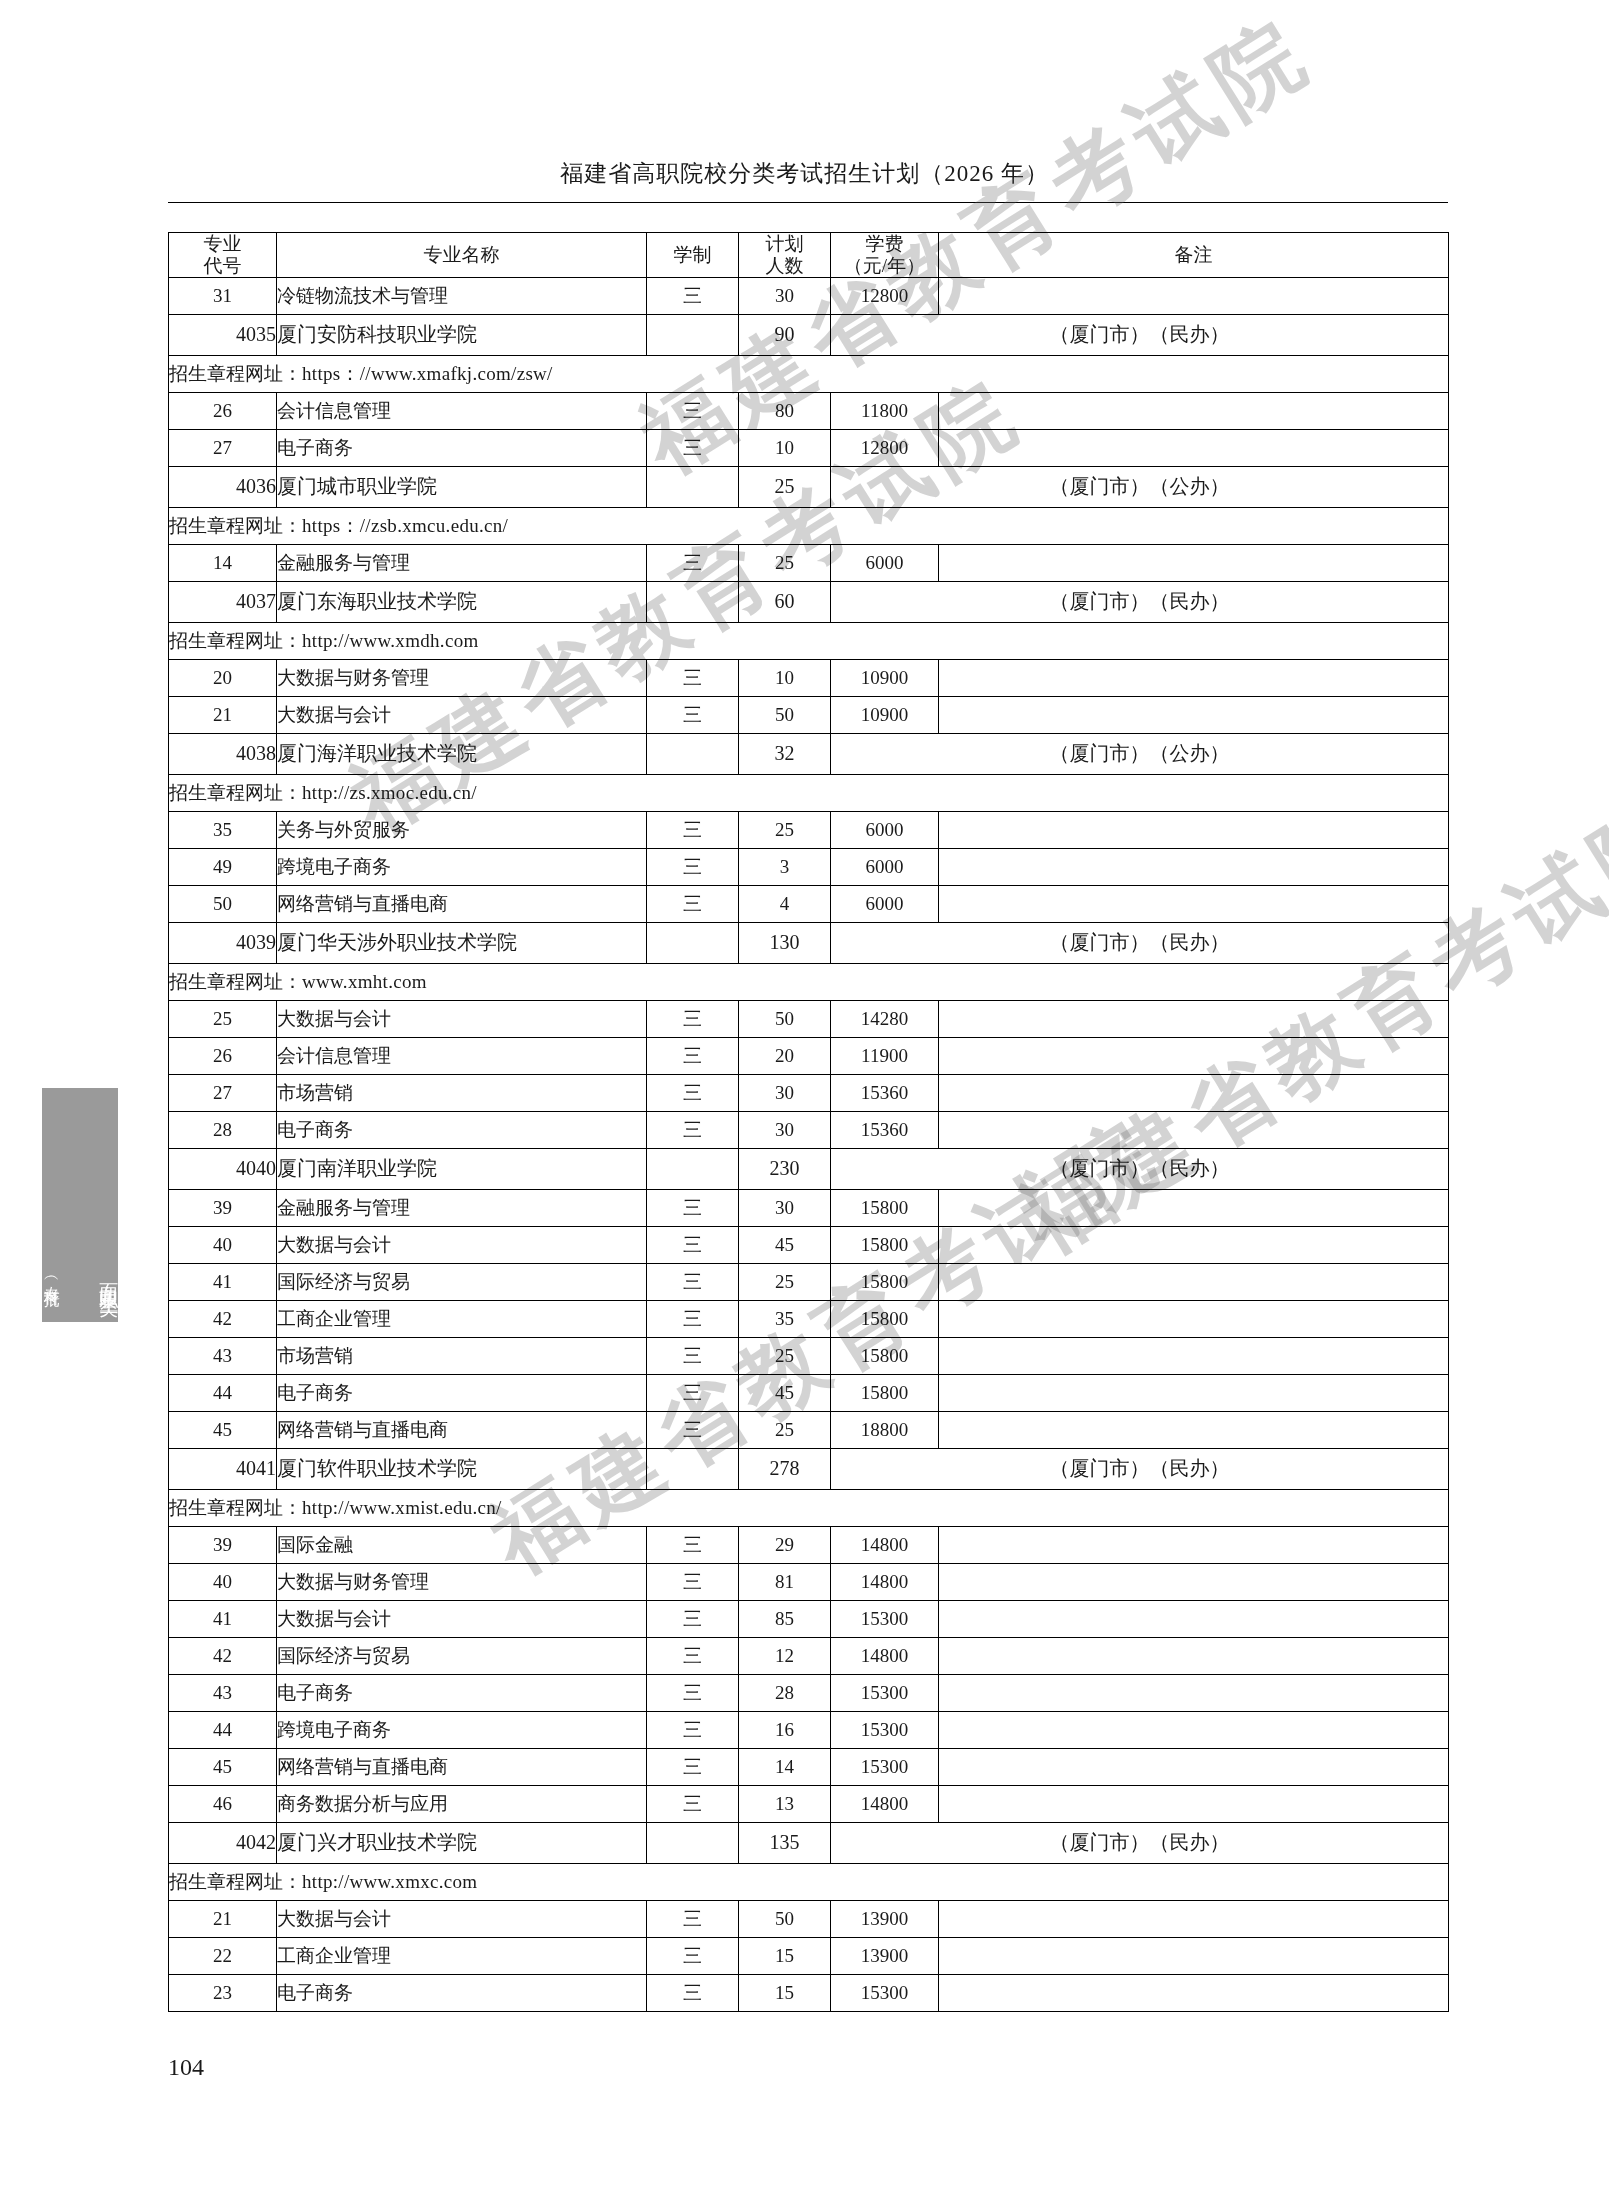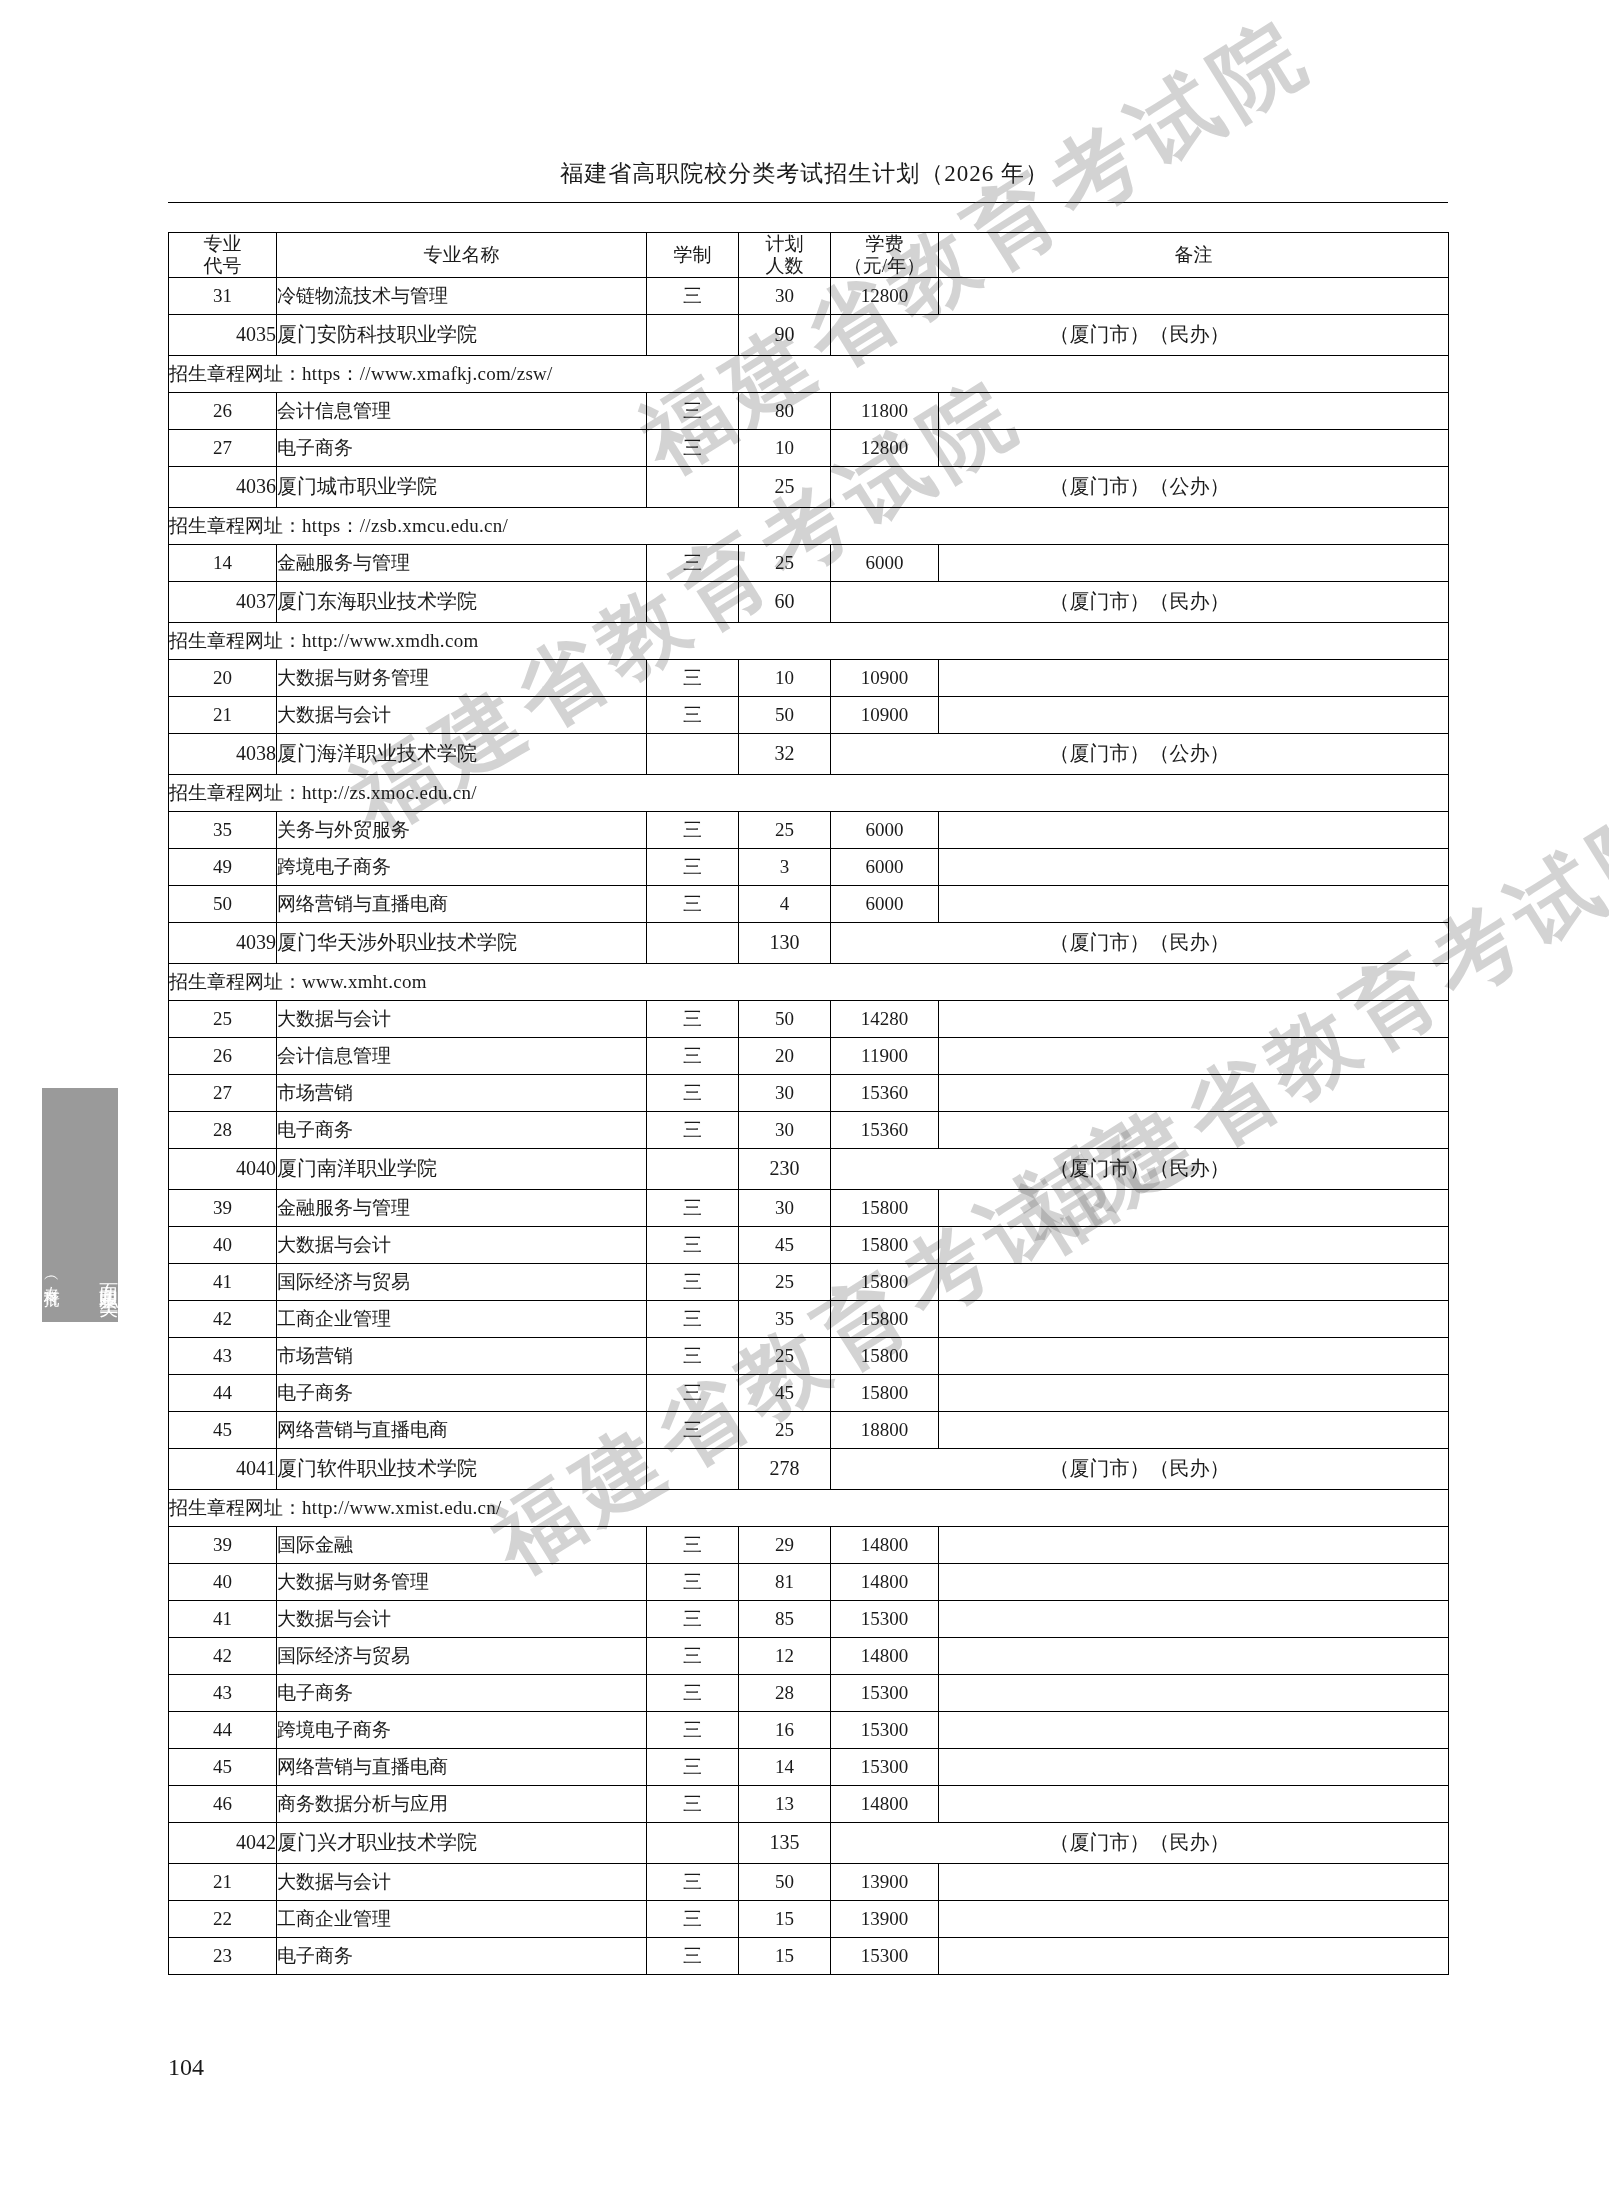--- a/index.html
+++ b/index.html
@@ -505,20 +505,23 @@
             <td class="c">14800</td>
             <td></td>
           </tr>
           <tr class="school">
             <td class="school-code">4042</td>
             <td class="school-name">厦门兴才职业技术学院</td>
             <td></td>
             <td class="school-total">135</td>
             <td class="school-loc" colspan="2">（厦门市）（民办）</td>
           </tr>
+          <tr class="url-row">
+            <td colspan="6"><span>招生章程网址：</span><span class="url-text">http://www.xmxc.com</span></td>
+          </tr>
           <tr>
             <td class="c">21</td>
             <td class="major-name">大数据与会计</td>
             <td class="c">三</td>
             <td class="c">50</td>
             <td class="c">13900</td>
             <td></td>
           </tr>
           <tr>
             <td class="c">22</td>

